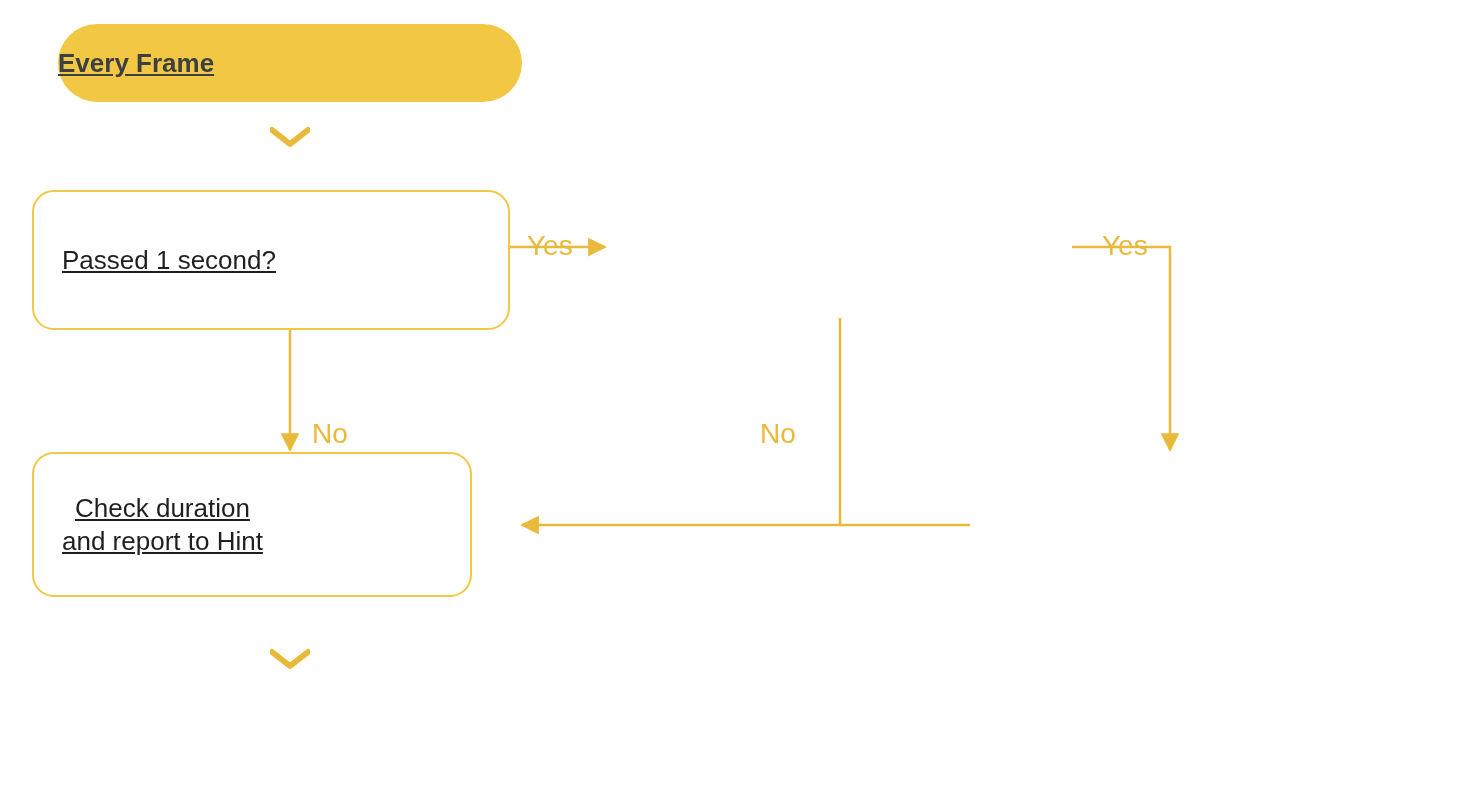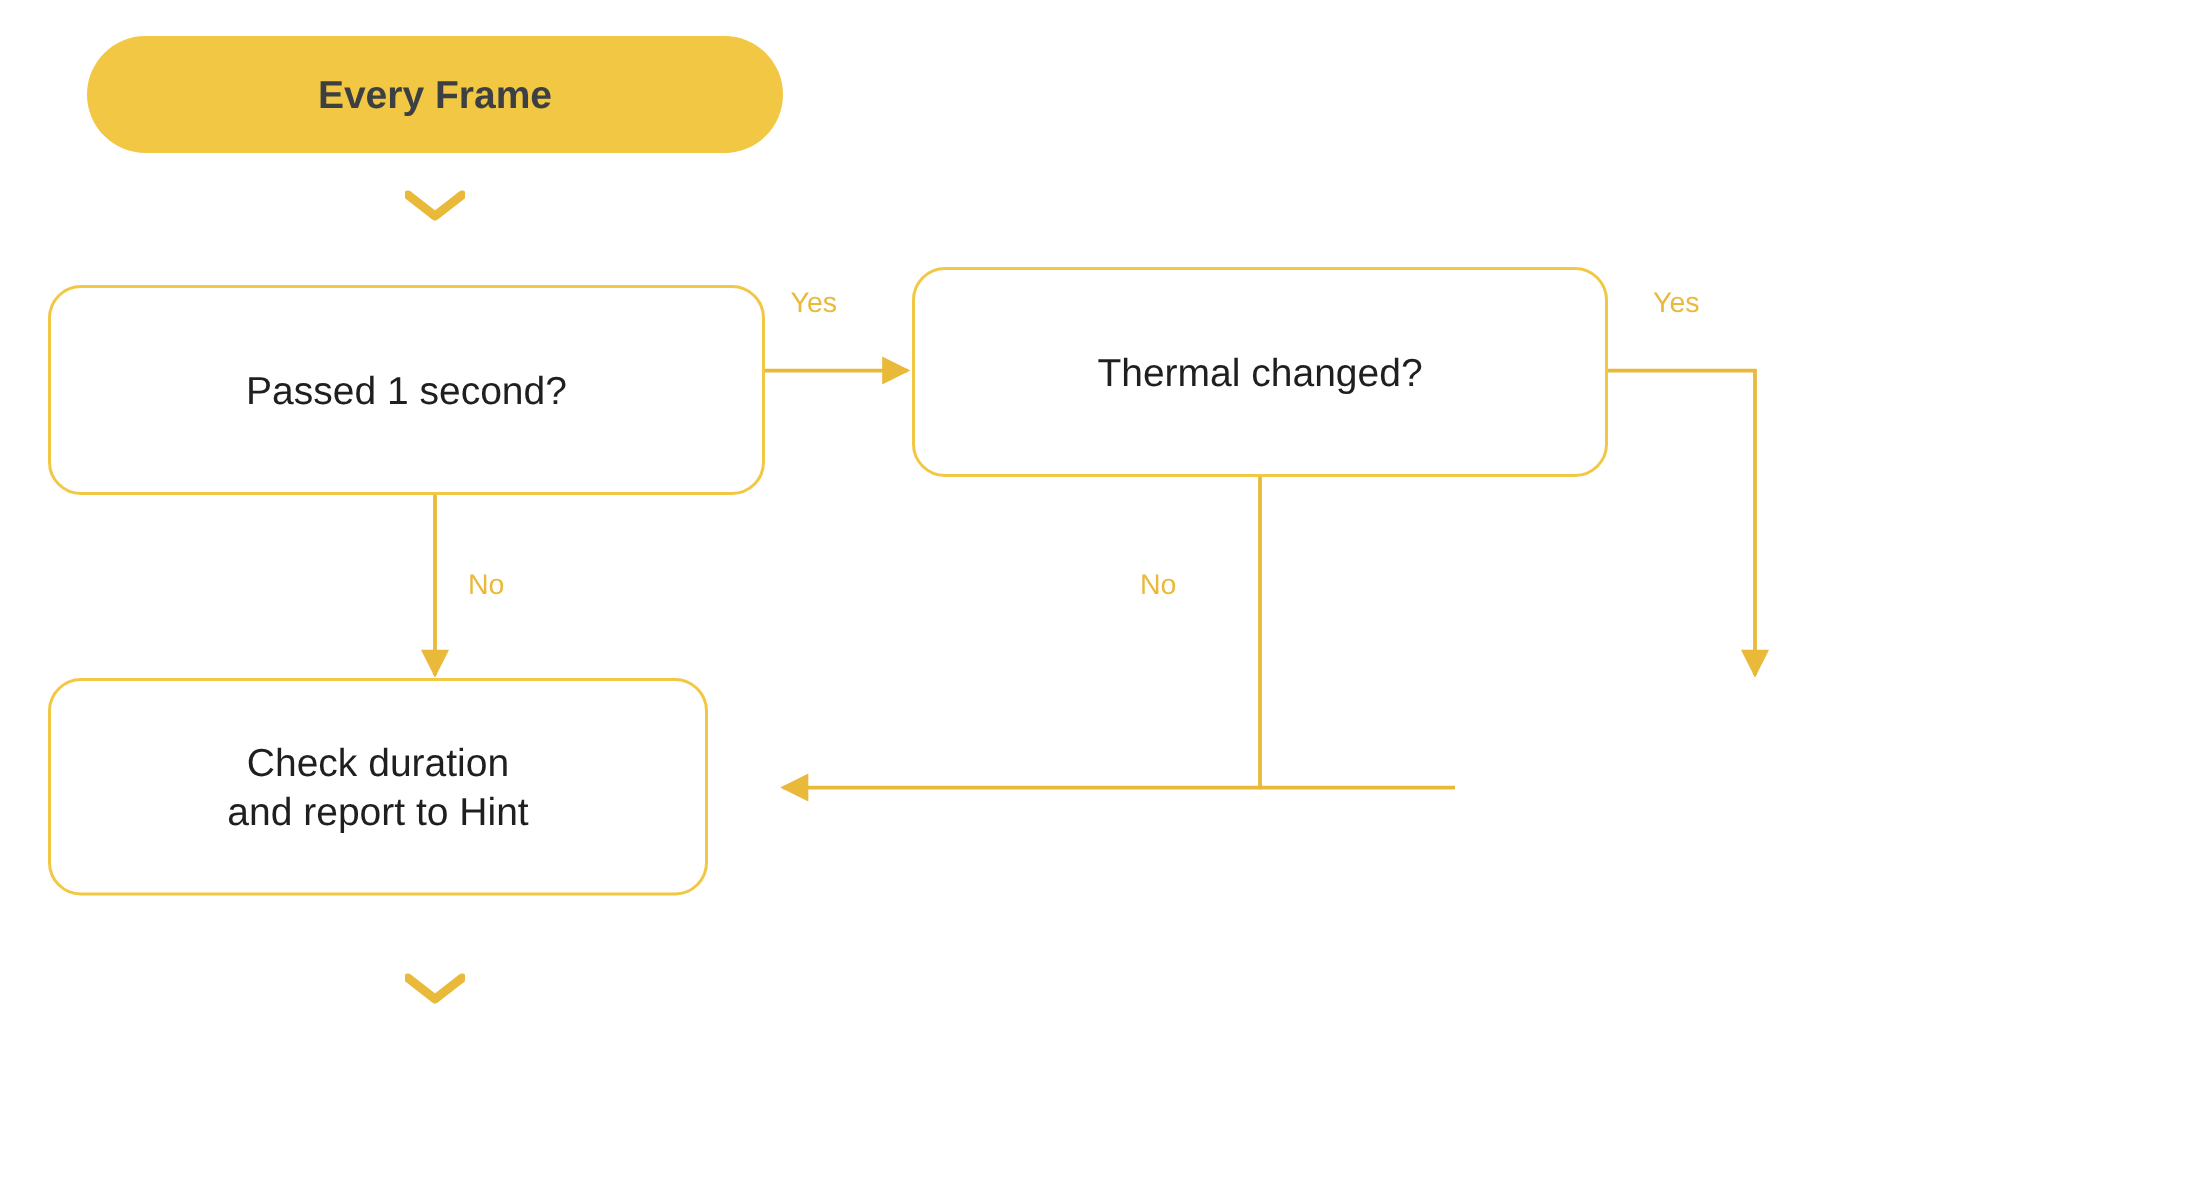--- a/index.html
+++ b/index.html
@@ -21,46 +21,47 @@
     left: 0; top: 0;
     width: 1471px;
     height: 799px;
     pointer-events: none;
   }
   .node {
     position: absolute;
     box-sizing: border-box;
     display: flex;
     align-items: center;
-    justify-content: center;
     text-align: center;
     line-height: 1.25;
+    text-decoration: underline;
   }
   .pill {
     background: #f2c744;
     color: #3c4043;
     font-weight: 700;
     font-size: 26px;
     border-radius: 999px;
   }
   .box {
     background: #ffffff;
     color: #1f1f1f;
     font-weight: 400;
     font-size: 26px;
     border: 2px solid #f2c744;
     border-radius: 22px;
     padding: 0 28px;
   }
   .edge-label {
     position: absolute;
     color: #e9b93a;
-    font-size: 19px;
+    font-size: 28px;
     font-weight: 400;
     white-space: nowrap;
+    margin-top: 38px;
   }
   .chevron {
     position: absolute;
     width: 40px;
     height: 24px;
     pointer-events: none;
   }
 </style>
 </head>
 <body>
@@ -98,23 +99,20 @@
   </svg>
 
   <div class="node pill" style="left:58px;  top:24px;  width:464px; height:78px;">
     <span>Every Frame</span>
   </div>
 
   <div class="node box" style="left:32px;  top:190px; width:478px; height:140px;">
     <span>Passed 1 second?</span>
   </div>
 
-  <div class="node box" style="left:608px; top:178px; width:464px; height:140px;">
-    <span>Thermal changed?</span>
-  </div>
 
   <div class="node box" style="left:32px;  top:452px; width:440px; height:145px; white-space:pre-line;">
     <span>Check duration
 and report to Hint</span>
   </div>
 
 
 
   <span class="edge-label" style="left:527px;  top:192px;">Yes</span>
   <span class="edge-label" style="left:312px;  top:380px;">No</span>

